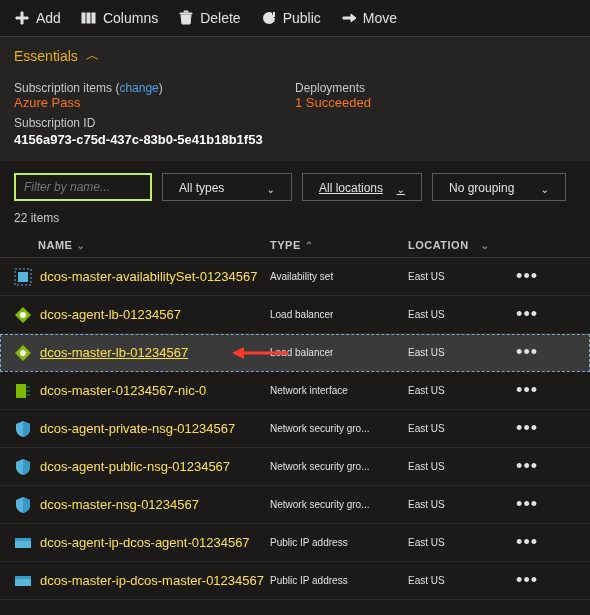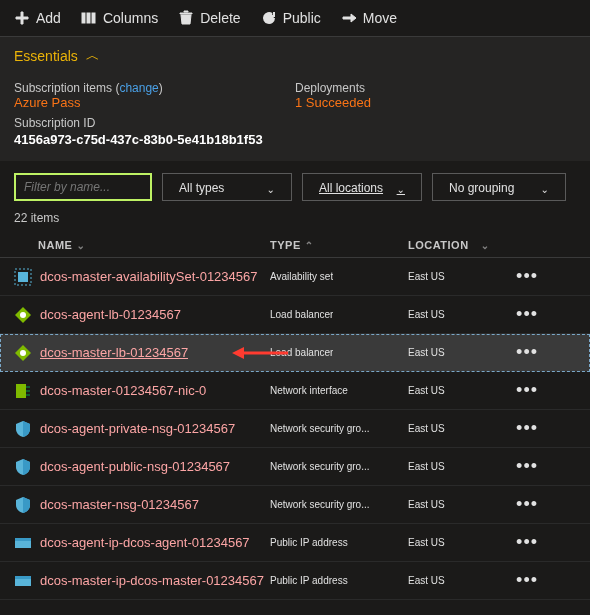--- a/index.html
+++ b/index.html
@@ -107,21 +107,21 @@
     background: #3a3a3a;
     outline: 1px dashed #7aa7c7;
     outline-offset: -1px;
   }
   .row .col-name { padding-left: 0; display: flex; align-items: center; gap: 8px; }
   .res-icon {
     width: 18px; height: 18px;
     display: flex; align-items: center; justify-content: center;
     flex-shrink: 0;
   }
-  .row .name-link { color: #fca5a5; font-size: 13px; white-space: nowrap; overflow: hidden; text-overflow: ellipsis; }
+  .row .name-link { color: #fde047; font-size: 13px; white-space: nowrap; overflow: hidden; text-overflow: ellipsis; }
   .row.selected .name-link { text-decoration: underline; }
   .row .type-text, .row .loc-text { font-size: 10px; color: #e1e1e1; white-space: nowrap; overflow: hidden; text-overflow: ellipsis; }
   .more { color: #e1e1e1; font-size: 18px; letter-spacing: 1px; cursor: pointer; text-align: right; }
   .arrow-annotation {
     position: absolute;
     left: 232px;
     top: 50%;
     transform: translateY(-50%);
     pointer-events: none;
   }

